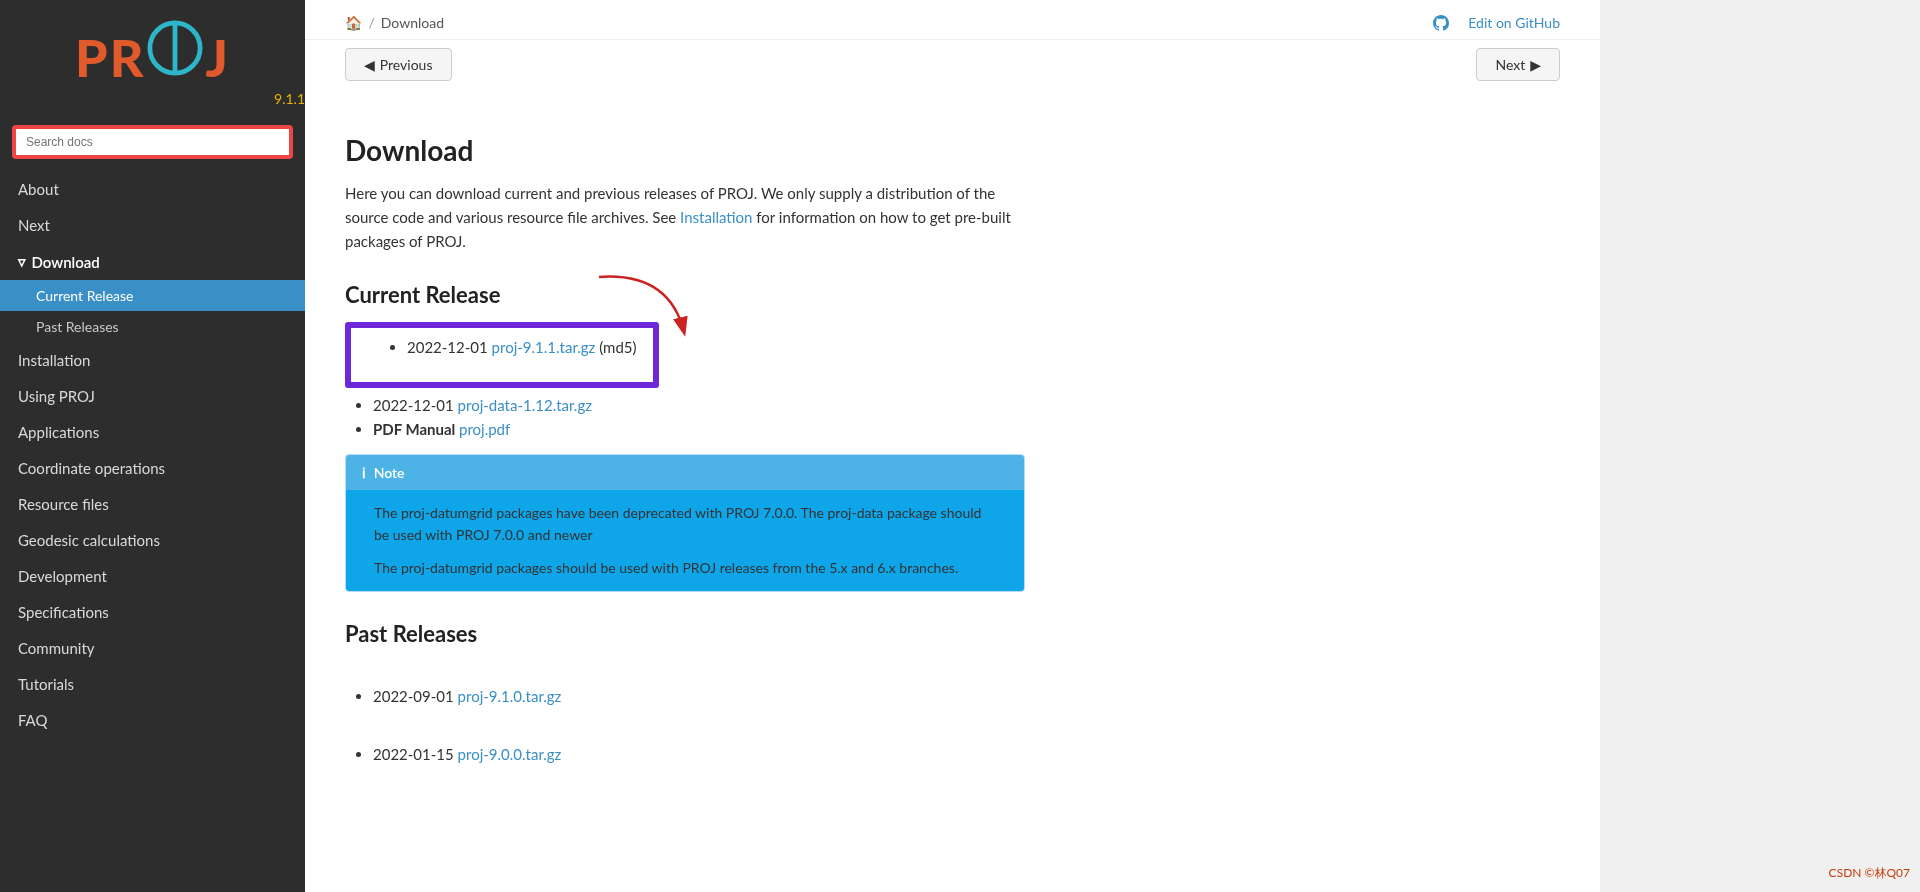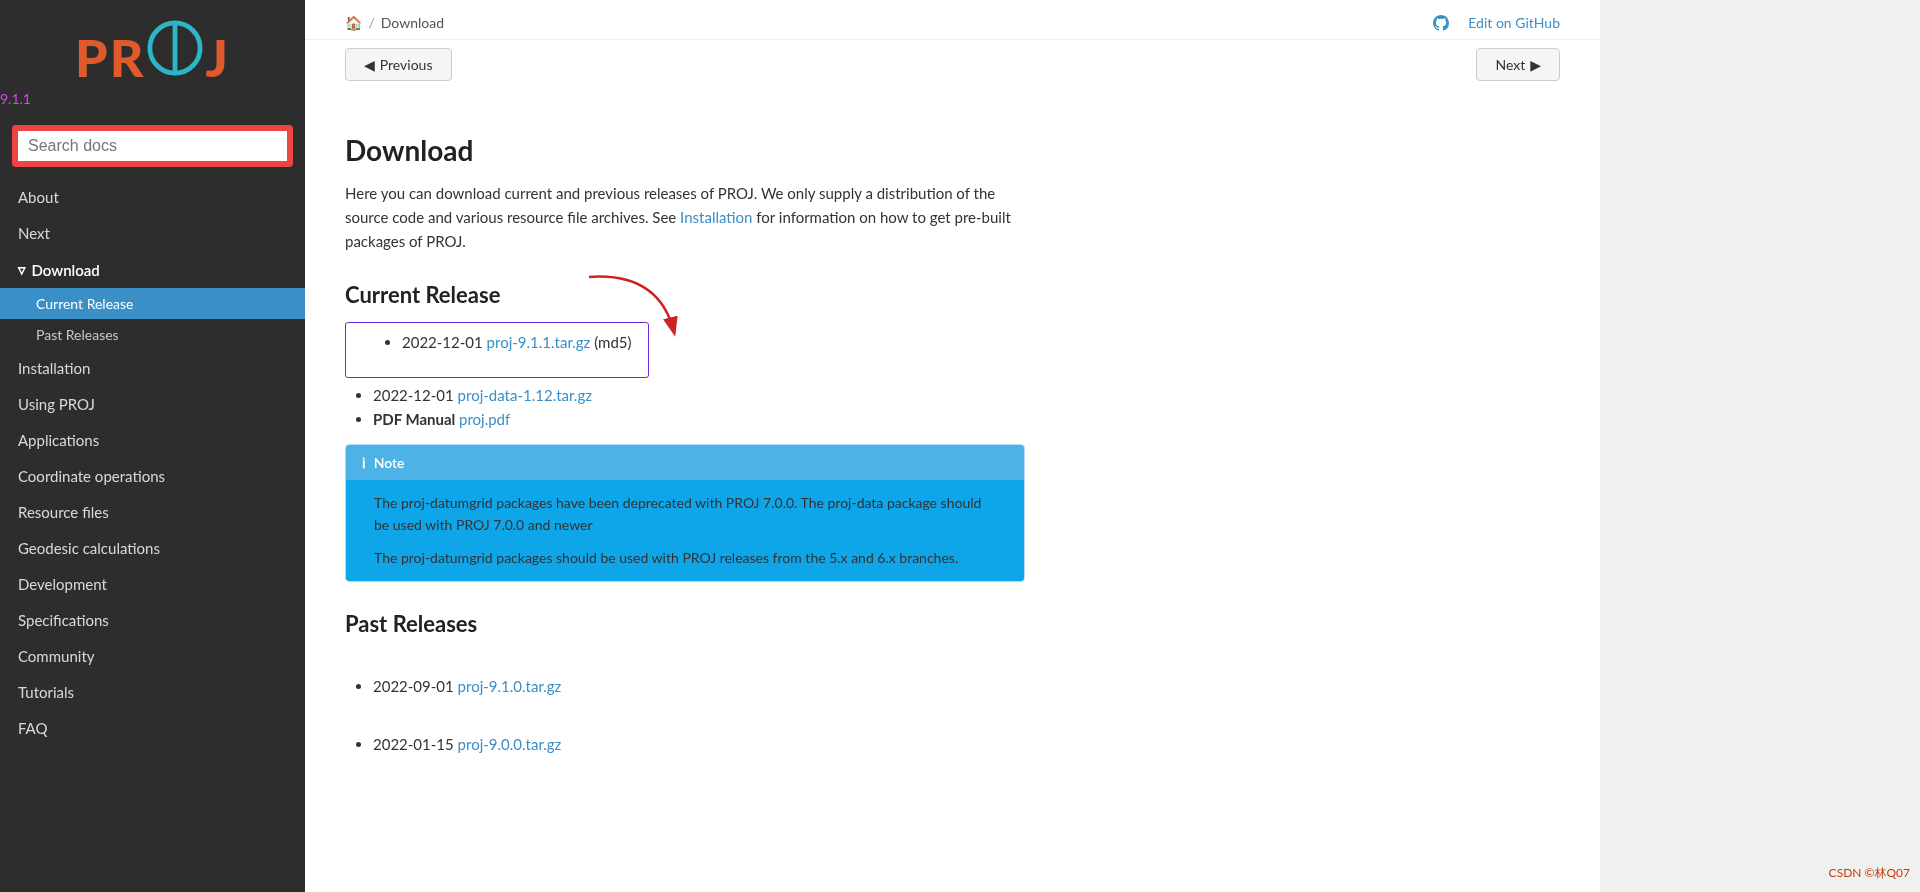--- a/index.html
+++ b/index.html
@@ -40,37 +40,37 @@
       height: 60px;
     }
     .logo-j { color: #e05a2b; }
 
     .proj-o-svg {
       width: 58px;
       height: 58px;
     }
 
     .sidebar-version {
-      text-align: left;
-      color: #d946ef;
+      text-align: right;
+      color: #eab308;
       font-size: 14px;
       padding: 2px 0 10px 0;
     }
 
     .search-wrap {
       padding: 8px 12px 12px 12px;
     }
     .search-input {
       width: 100%;
       padding: 6px 10px;
       border-radius: 4px;
-      border: 6px solid #ef4444;
+      border: 4px solid #ef4444;
       background: #fff;
       color: #333;
-      font-size: 16px;
+      font-size: 12px;
       outline: none;
     }
 
     .nav-item {
       display: block;
       padding: 9px 18px;
       color: #d9d9d9;
       text-decoration: none;
       font-size: 15px;
       cursor: pointer;
@@ -198,21 +198,21 @@
       font-size: 15px;
       color: #333;
     }
     .download-list a {
       color: #3a8fc7;
       text-decoration: none;
     }
 
     
     .current-release-box {
-      border: 1px solid #6d28d9;
+      border: 6px solid #6d28d9;
       border-radius: 3px;
       padding: 10px 16px;
       display: inline-block;
       margin-bottom: 8px;
       background: #fff;
     }
     .current-release-box li {
       list-style: disc;
       margin-left: 20px;
       font-size: 15px;

